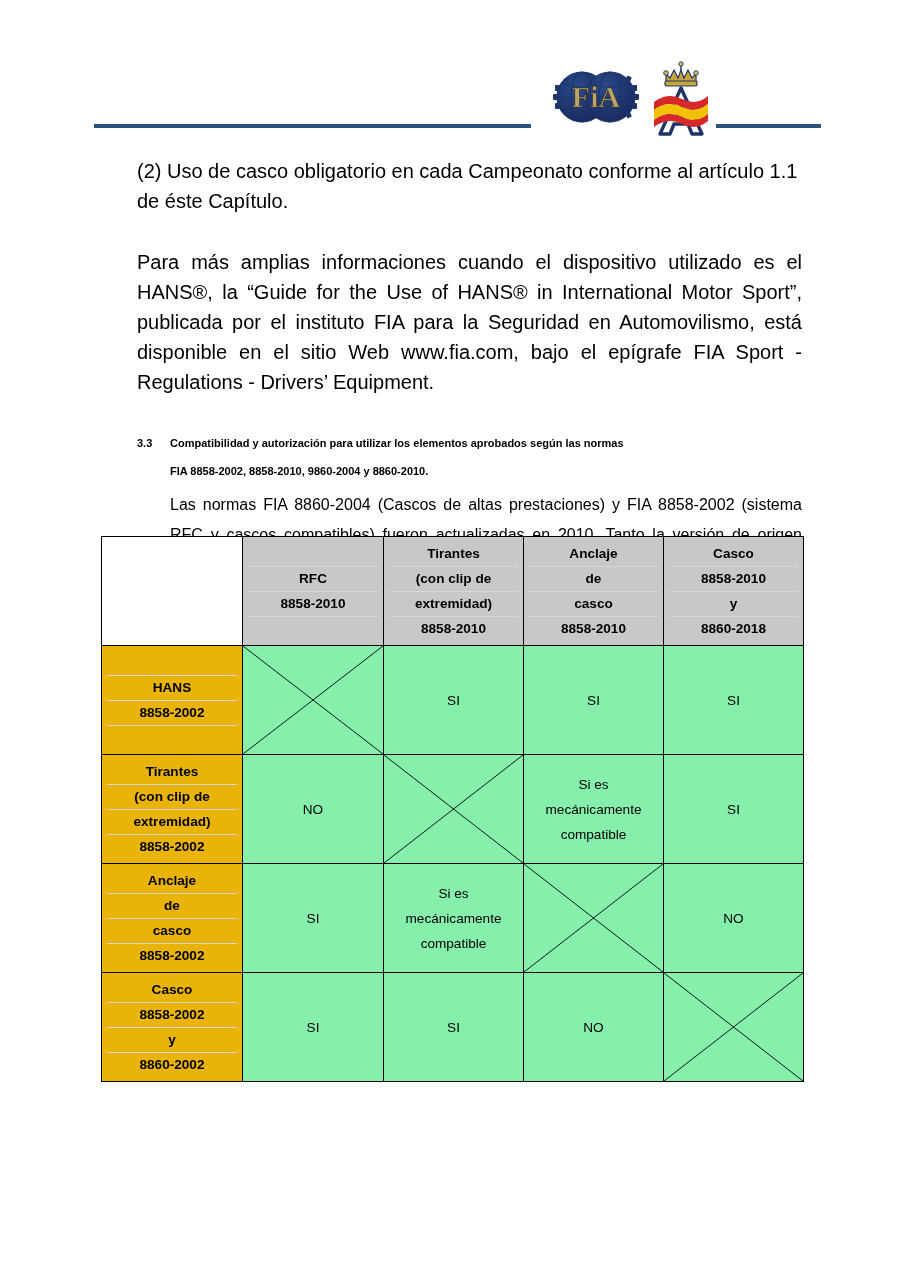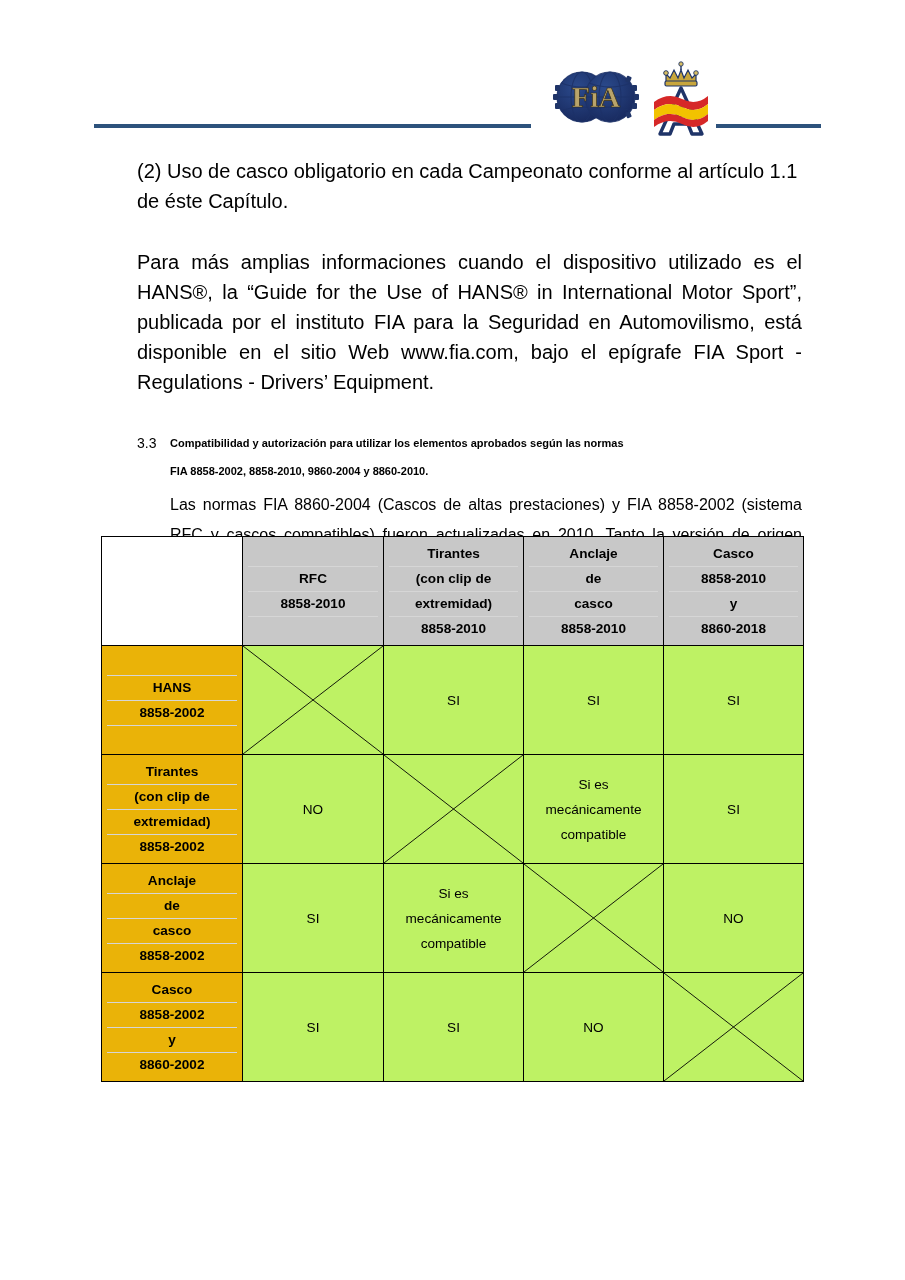--- a/index.html
+++ b/index.html
@@ -72,22 +72,22 @@
 
   .section {
     position: relative;
     margin: 0;
     padding-left: 33px;
   }
   .section-num {
     position: absolute;
     left: 0;
     top: 0;
-    font-weight: normal;
-    font-size: 14px;
+    font-weight: bold;
+    font-size: 11px;
     line-height: 28px;
   }
   .section-title {
     font-weight: bold;
     font-size: 11px;
     line-height: 28px;
     text-align: justify;
     margin: 0;
   }
   .section-title .l2 { display: block; }
@@ -131,21 +131,21 @@
     font-weight: bold;
   }
   td.corner {
     background: #ffffff;
   }
   td.rowhdr {
     background: #eab308;
     font-weight: bold;
   }
   td.data {
-    background: #bef264;
+    background: #86efac;
   }
 
   
   .sublines {
     position: absolute;
     left: 5px;
     right: 5px;
     top: 4px;
     bottom: 4px;
     pointer-events: none;

